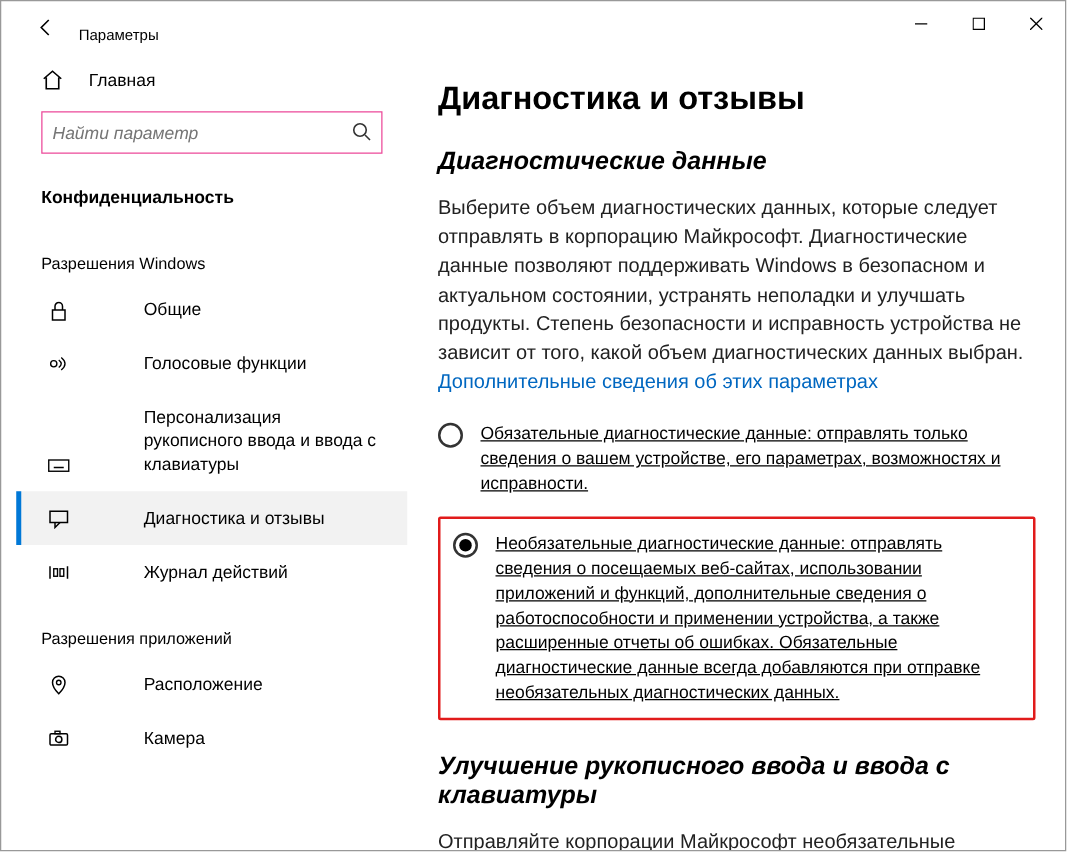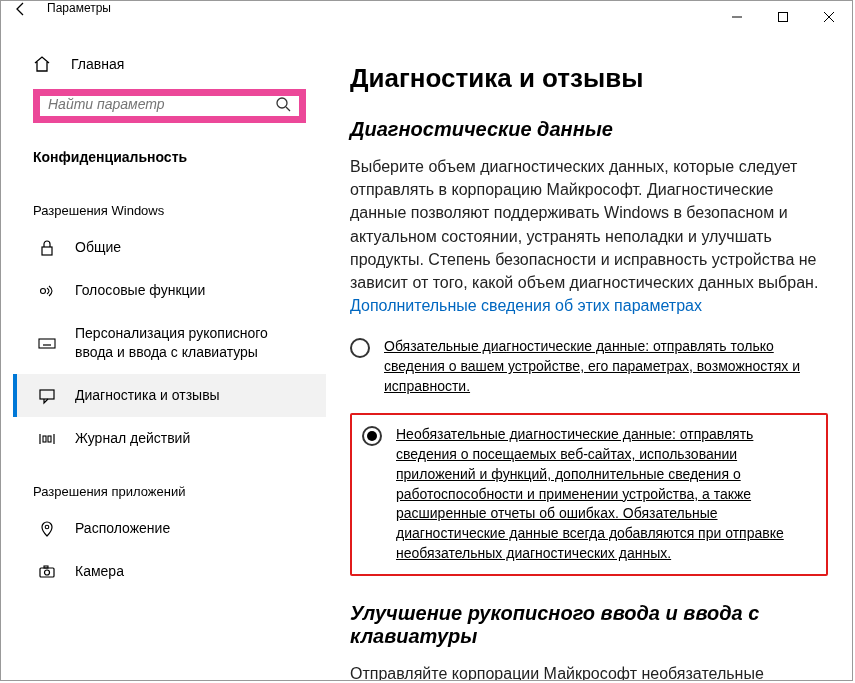--- a/index.html
+++ b/index.html
@@ -15,23 +15,23 @@
     .window {
       border: 1px solid #999;
       width: 853px;
       height: 681px;
       display: flex;
       flex-direction: column;
       background: #fff;
     }
     .titlebar {
       display: flex;
-      align-items: flex-start;
+      align-items: flex-end;
       height: 34px;
-      padding-left: 4px;
+      padding-left: 20px;
       border-bottom: none;
     }
     .titlebar .back {
       width: 32px;
       text-align: center;
       font-size: 16px;
       cursor: pointer;
     }
     .titlebar .title {
       font-size: 12px;
@@ -59,24 +59,24 @@
     }
     .home-row {
       display: flex;
       align-items: center;
       padding: 10px 20px;
       cursor: pointer;
     }
     .home-row .icon { width: 22px; margin-right: 16px; display:flex; }
     .search-box {
       margin: 6px 20px 14px 20px;
-      border: 7px solid #ec4899;
+      border: 1px solid #ec4899;
       height: 34px;
       display: flex;
-      align-items: flex-start;
+      align-items: center;
       padding: 0 8px;
       background: #fff;
     }
     .search-box input {
       border: none;
       outline: none;
       flex: 1;
       font-size: 14px;
       font-style: italic;
       color: #555;
@@ -88,25 +88,26 @@
       font-weight: 600;
       font-size: 14px;
     }
     .subsection-header {
       padding: 24px 20px 8px 20px;
       font-size: 13px;
       color: #000000;
     }
     .nav-item {
       display: flex;
-      align-items: center;
+      align-items: flex-end;
       padding: 12px 20px 12px 20px;
       cursor: pointer;
       border-left: 4px solid transparent;
       line-height: 1.35;
+      gap: 40px;
     }
     .nav-item.active {
       border-left: 4px solid #0078d7;
       background: #f2f2f2;
     }
     .nav-item .icon {
       width: 20px;
       margin-right: 18px;
       display: flex;
       align-items: center;

